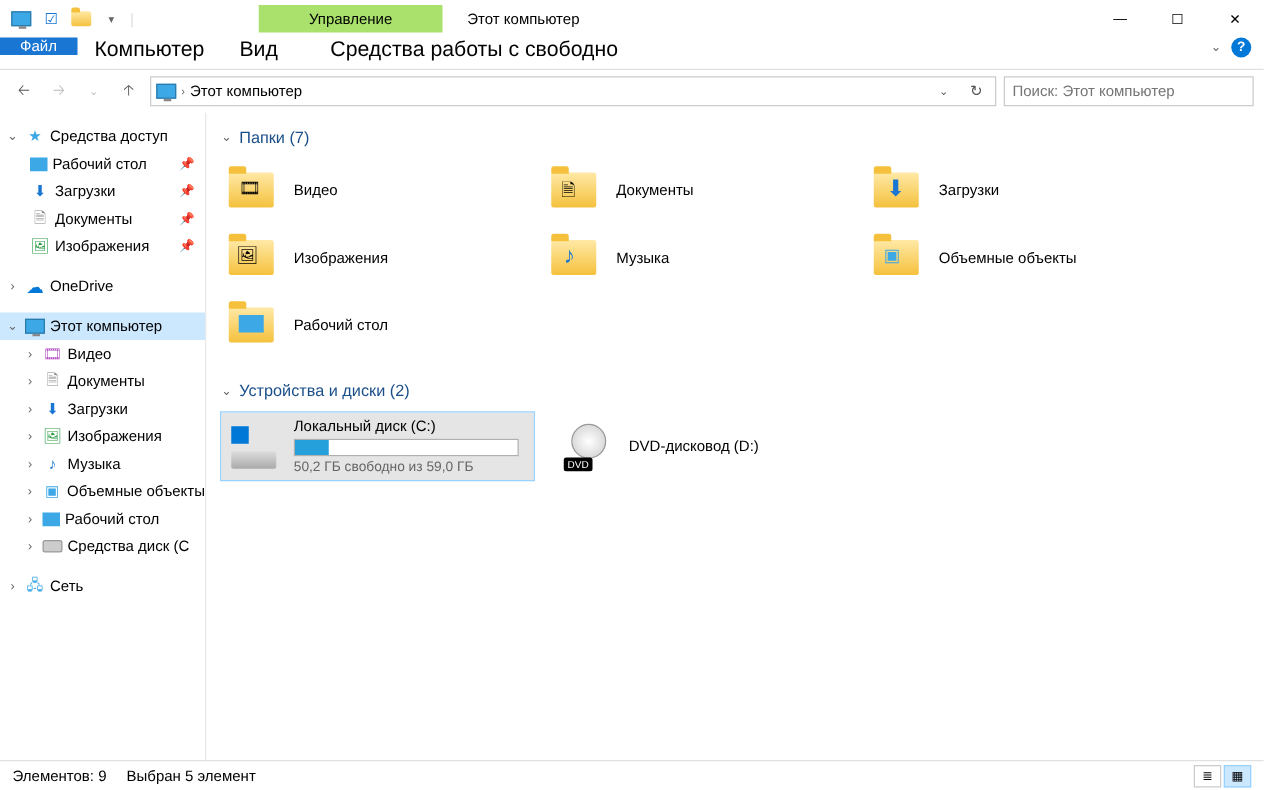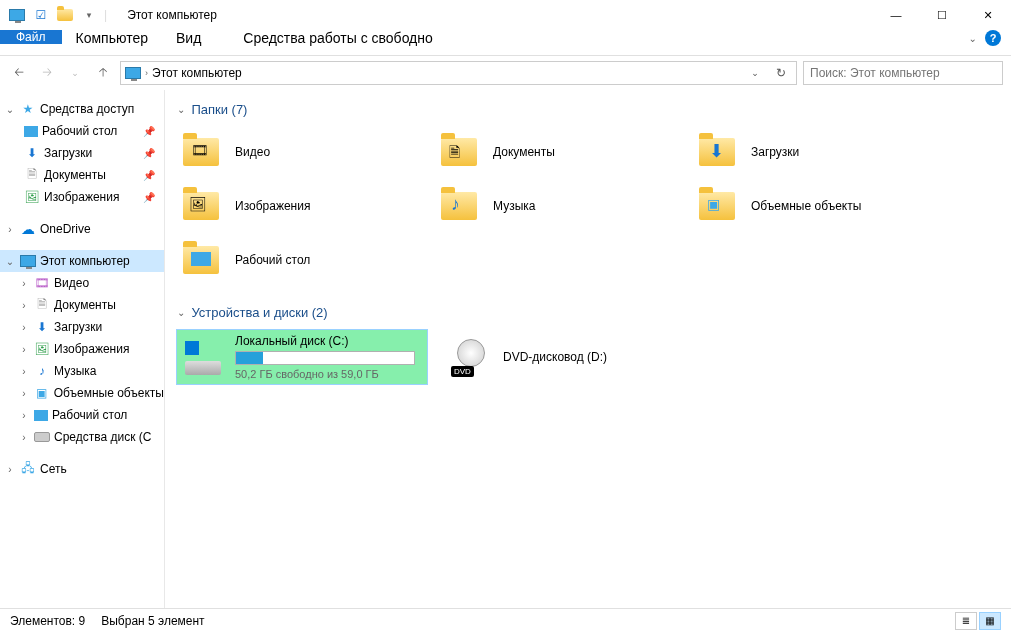--- a/index.html
+++ b/index.html
@@ -10,21 +10,21 @@
 .qat { display: flex; align-items: center; padding-left: 8px; gap: 6px; }
 .qat-icon { width: 18px; height: 18px; display: flex; align-items: center; justify-content: center; }
 .ribbon-tab-mgmt { background: #a9e16c; height: 22px; margin-left: 100px; padding: 0 40px; display: flex; align-items: center; font-size: 12px; }
 .win-title { margin-left: 20px; font-size: 12px; }
 .win-btns { margin-left: auto; display: flex; }
 .win-btn { width: 46px; height: 30px; display: flex; align-items: center; justify-content: center; font-size: 11px; }
 
 
 .ribbon { height: 26px; display: flex; align-items: flex-start; border-bottom: 1px solid #e0e0e0; }
 .file-tab { background: #1976d2; color: #fff; padding: 0 16px; display: flex; align-items: center; font-size: 12px; }
-.tab { padding: 0 14px; display: flex; align-items: center; font-size: 14px; }
+.tab { padding: 0 14px; display: flex; align-items: center; font-size: 17px; }
 .tab.contextual { margin-left: 14px; }
 .ribbon-right { margin-left: auto; display: flex; align-items: center; padding-right: 10px; gap: 8px; }
 .help-icon { width: 16px; height: 16px; border-radius: 50%; background: #0078d7; color: #fff; display: flex; align-items: center; justify-content: center; font-size: 11px; font-weight: bold; }
 
 
 .addr-row { height: 34px; display: flex; align-items: center; padding: 4px 8px; gap: 6px; }
 .nav-btn { width: 22px; height: 22px; display: flex; align-items: center; justify-content: center; color: #555; }
 .nav-btn.disabled { color: #bbb; }
 .addr-box { flex: 1; height: 24px; border: 1px solid #ccc; display: flex; align-items: center; padding: 0 4px; gap: 4px; }
 .addr-text { flex: 1; font-size: 12px; }
@@ -50,21 +50,21 @@
 .content { flex: 1; padding: 12px 12px 0 12px; overflow: auto; }
 .group-header { display: flex; align-items: center; gap: 6px; color: #1a4e8a; font-size: 13px; margin-bottom: 10px; }
 .group-chev { font-size: 10px; color: #666; }
 
 .grid { display: flex; flex-wrap: wrap; gap: 4px 18px; margin-bottom: 20px; }
 .item { width: 240px; height: 50px; display: flex; align-items: center; gap: 12px; padding: 2px; }
 .item .big-icon { width: 44px; height: 44px; display: flex; align-items: center; justify-content: center; }
 .item-label { font-size: 12px; }
 
 .drive-item { width: 250px; height: 54px; display: flex; align-items: center; gap: 10px; padding: 4px; }
-.drive-item.sel { background: #86efac; outline: 1px solid #99d1ff; }
+.drive-item.sel { background: #e5e5e5; outline: 1px solid #99d1ff; }
 .drive-info { flex: 1; display: flex; flex-direction: column; gap: 3px; }
 .drive-name { font-size: 12px; }
 .drive-bar { width: 180px; height: 14px; border: 1px solid #b0b0b0; background: #fff; }
 .drive-bar-fill { height: 100%; background: #26a0da; }
 .drive-sub { font-size: 11px; color: #666; }
 
 
 .status-bar { height: 24px; border-top: 1px solid #e0e0e0; display: flex; align-items: center; padding: 0 10px; font-size: 12px; gap: 16px; }
 .view-toggles { margin-left: auto; display: flex; gap: 2px; }
 .view-toggle { width: 22px; height: 18px; border: 1px solid #ccc; display: flex; align-items: center; justify-content: center; font-size: 10px; }
@@ -88,20 +88,21 @@
     <span class="qat-icon">
         <span class="monitor-icon"></span>
       </span>
     <span class="qat-icon" style="color:#1976d2">☑</span>
     <span class="qat-icon">
         <span class="folder small"></span>
       </span>
     <span class="qat-icon" style="font-size:9px;color:#666">▾</span>
     <span style="color:#ddd">|</span>
   </div>
+  <div class="ribbon-tab-mgmt">Управление</div>
   <div class="win-title">Этот компьютер</div>
   <div class="win-btns">
     <div class="win-btn">—</div>
     <div class="win-btn">☐</div>
     <div class="win-btn close">✕</div>
   </div>
 </div>
 
 <div class="ribbon">
   <div class="file-tab">Файл</div>

